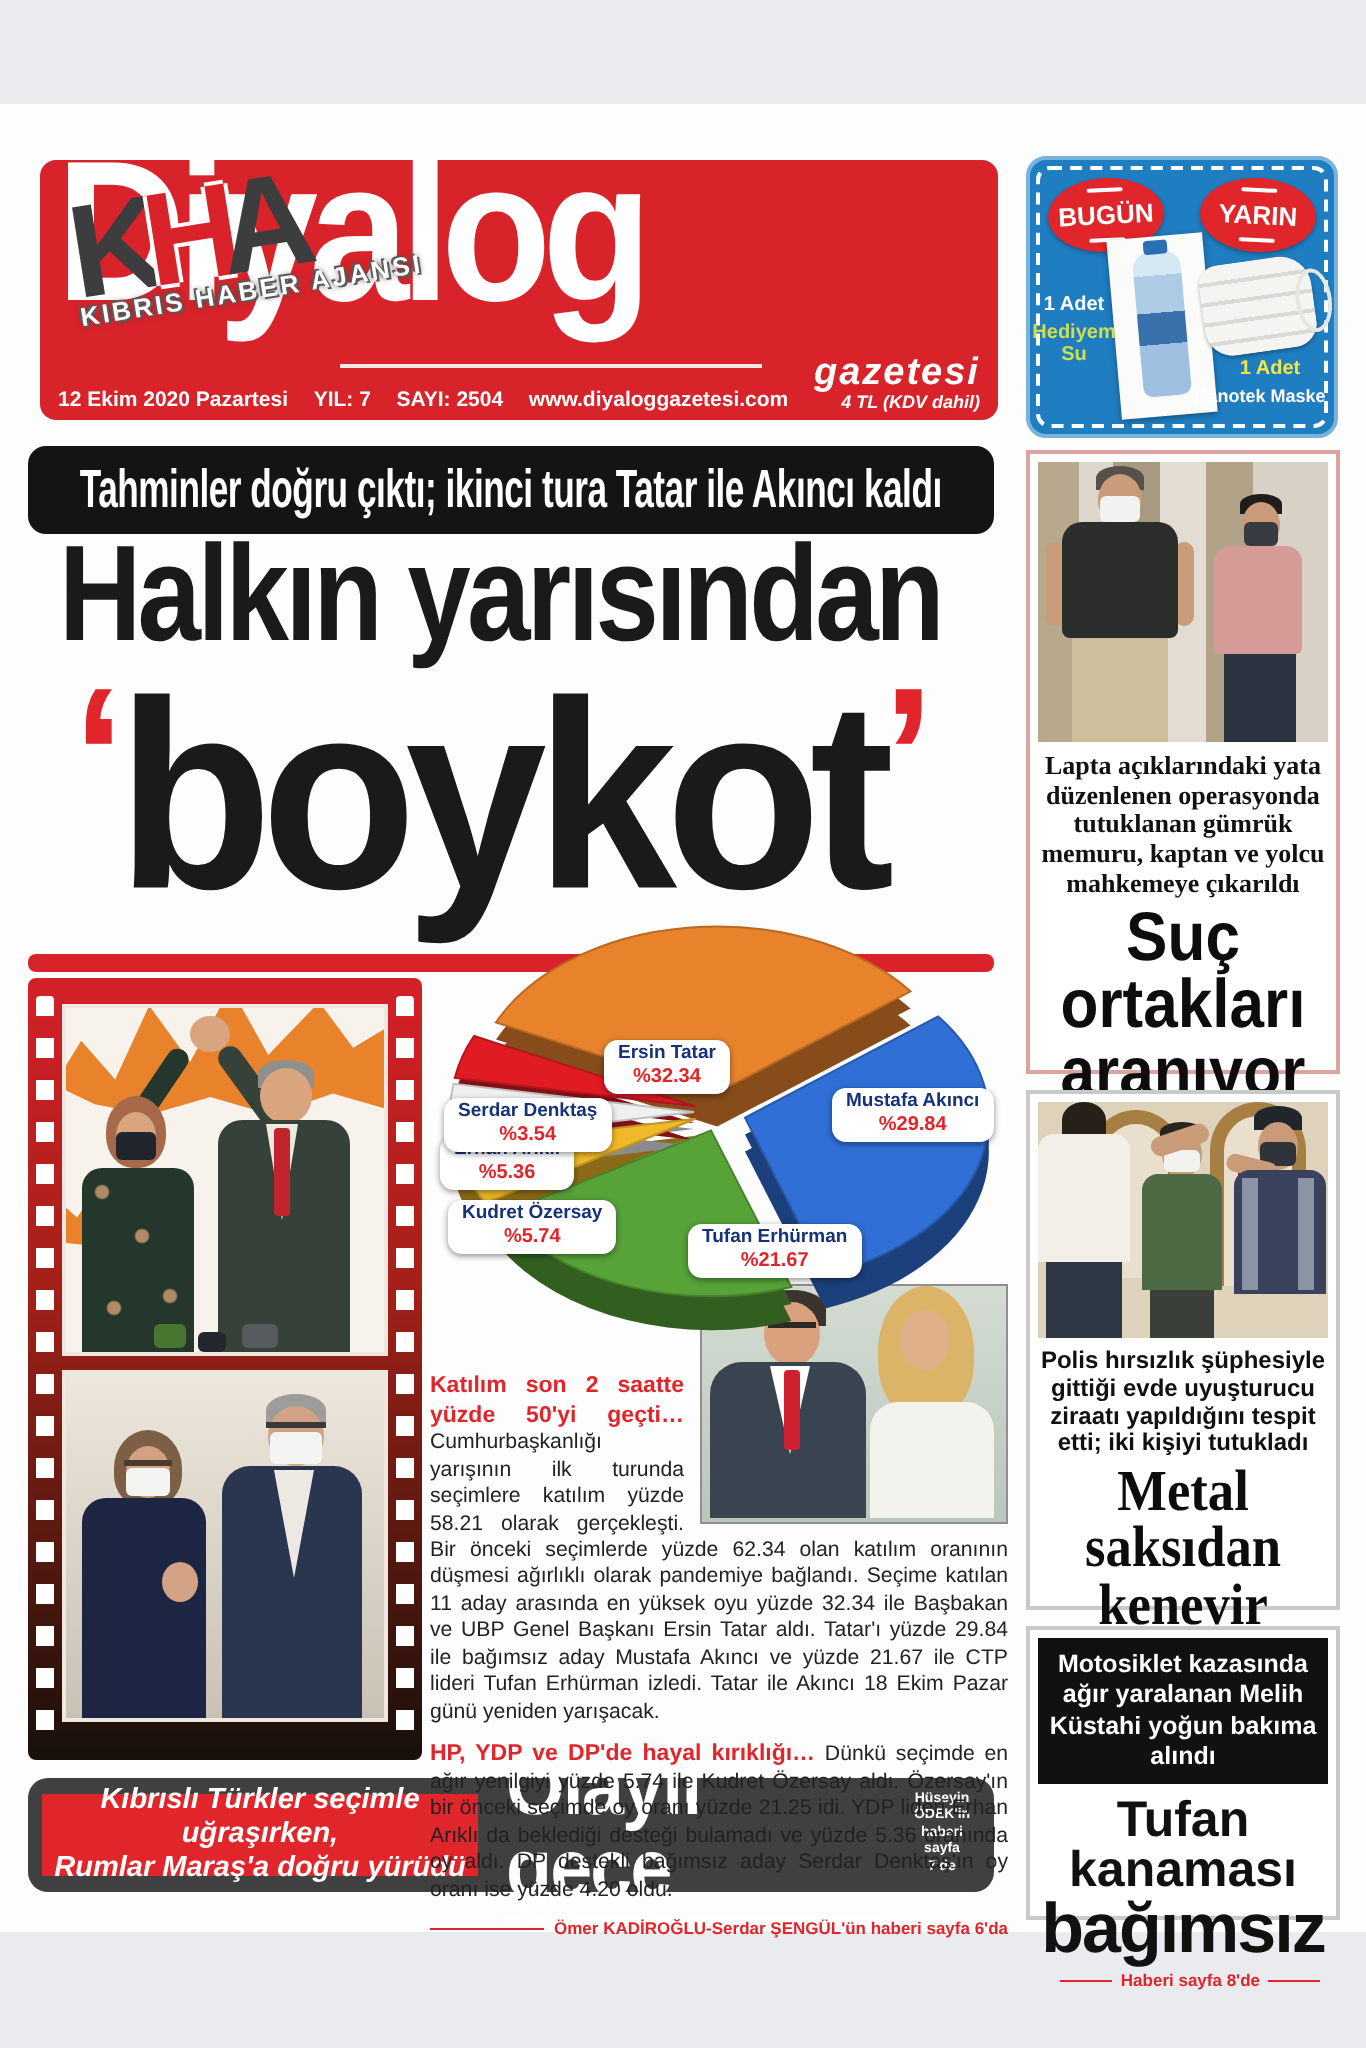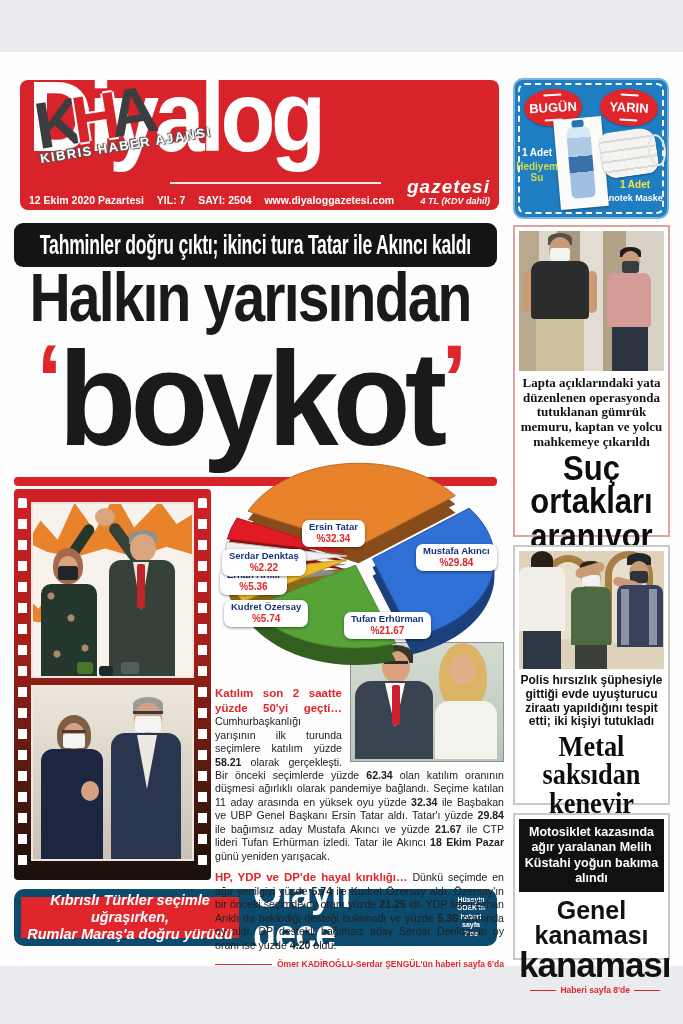--- a/index.html
+++ b/index.html
@@ -92,27 +92,27 @@
   #plbl-0{left:92px;top:32px;margin-top:36px;} #plbl-1{left:206px;top:92px;} #plbl-2{left:134px;top:160px;}
   #plbl-3{left:14px;top:148px;} #plbl-4{left:10px;top:116px;} #plbl-5{left:12px;top:84px;margin-top:13px;}
 
   
   #article{position:absolute;left:215px;top:686px;width:289px;z-index:2;color:#222;
            font-size:10.6px;line-height:1.27;text-align:justify;}
   #couple-photo{float:right;width:152px;height:118px;margin:-44px 0 5px 8px;border:1px solid #8f8f8f;
                 position:relative;overflow:hidden;background:linear-gradient(180deg,#d4dcd2,#b9c6bb);}
   .lead{color:#e0252b;font-weight:800;font-size:11.5px;}
   #article p{margin:0 0 7px;}
-  .bb{font-weight:700;}
+  .bb{font-weight:400;}
   #art-byline{display:flex;align-items:center;margin-top:2px;}
   #art-byline .rule{flex:1;height:1px;background:#e0252b;margin-right:5px;}
   #art-byline .t{color:#e0252b;font-weight:800;font-size:8.5px;white-space:nowrap;}
 
   
-  #banner{position:absolute;left:14px;top:889px;width:483px;height:57px;background:#0c4a6e;border-radius:10px;}
+  #banner{position:absolute;left:14px;top:889px;width:483px;height:57px;background:#404040;border-radius:10px;}
   #banner-red{position:absolute;left:7px;top:8px;width:218px;height:41px;background:#e0252b;
               display:flex;flex-direction:column;align-items:center;justify-content:center;
               color:#fff;font-weight:700;font-style:italic;font-size:14.5px;line-height:1.18;text-align:center;}
   #banner-title{position:absolute;left:228px;top:0;width:206px;height:57px;display:flex;align-items:center;justify-content:flex-start;}
   #banner-title span{color:#fff;font-size:41px;font-weight:800;letter-spacing:-1px;line-height:1;
                      border-bottom:4px solid #fff;padding:0 3px 3px;transform:scaleX(.92);}
   #banner-mini{position:absolute;right:3px;top:7px;width:46px;color:#fff;font-weight:700;font-size:7px;
                line-height:1.2;text-align:center;}
 
   
@@ -259,21 +259,21 @@
     <div id="plbl-3" class="plbl">
         <span class="nm">Kudret Özersay</span>
         <span class="pc">%5.74</span>
       </div>
     <div id="plbl-4" class="plbl">
         <span class="nm">Erhan Arıklı</span>
         <span class="pc">%5.36</span>
       </div>
     <div id="plbl-5" class="plbl">
         <span class="nm">Serdar Denktaş</span>
-        <span class="pc">%2.22</span>
+        <span class="pc">%3.54</span>
       </div>
   </div>
 
   <div id="article">
     <div id="couple-photo">
       <div class="shape" style="left:28px;top:2px;width:34px;height:18px;background:#3b332e;border-radius:50% 50% 0 0;"></div>
       <div class="shape" style="left:31px;top:8px;width:28px;height:32px;background:#d9a17e;border-radius:50%;"></div>
       <div class="shape" style="left:33px;top:18px;width:24px;height:3px;background:#2f2a26;"></div>
       <div class="shape" style="left:4px;top:38px;width:78px;height:78px;background:#3a4450;border-radius:16px 16px 0 0;"></div>
       <div class="shape" style="left:34px;top:40px;width:20px;height:44px;background:#fff;clip-path:polygon(0 0,100% 0,50% 100%);"></div>
@@ -355,21 +355,21 @@
     <div class="sb-cap2">Polis hırsızlık şüphesiyle gittiği evde uyuşturucu ziraatı yapıldığını tespit etti; iki kişiyi tutukladı</div>
     <div class="sb-head">
       <div>Metal saksıdan</div>
       <div>kenevir çıktı</div>
     </div>
     <div class="sb-by">Suna ERDEN'in haberi sayfa 9'da</div>
   </div>
 
   <div id="sb3" class="sb">
     <div id="sb3-black">Motosiklet kazasında ağır yaralanan Melih Küstahi yoğun bakıma alındı</div>
-    <div id="sb3-h1">Genel kanaması</div>
-    <div id="sb3-h2">kanaması</div>
+    <div id="sb3-h1">Tufan kanaması</div>
+    <div id="sb3-h2">bağımsız</div>
     <div id="sb3-by">
       <span class="dash"></span>
       <span class="t">Haberi sayfa 8'de</span>
       <span class="dash"></span>
     </div>
   </div>
 </div>
 
 </body></html>

